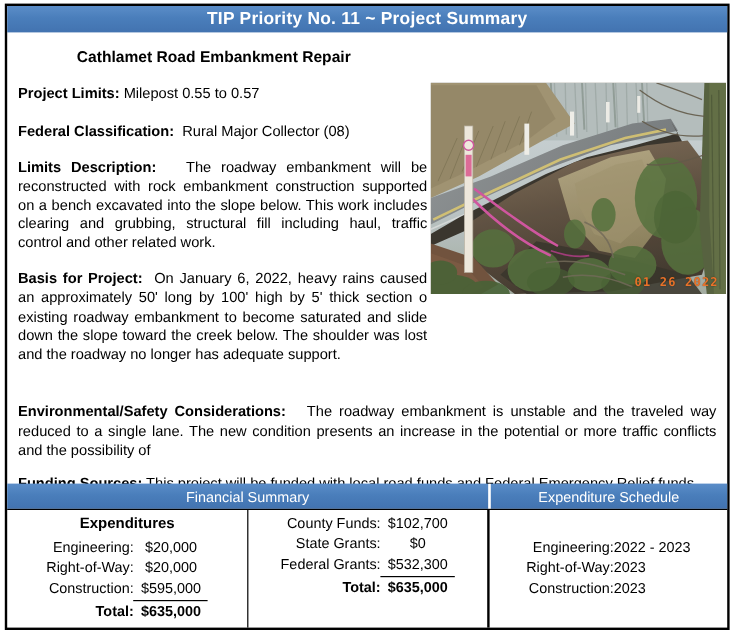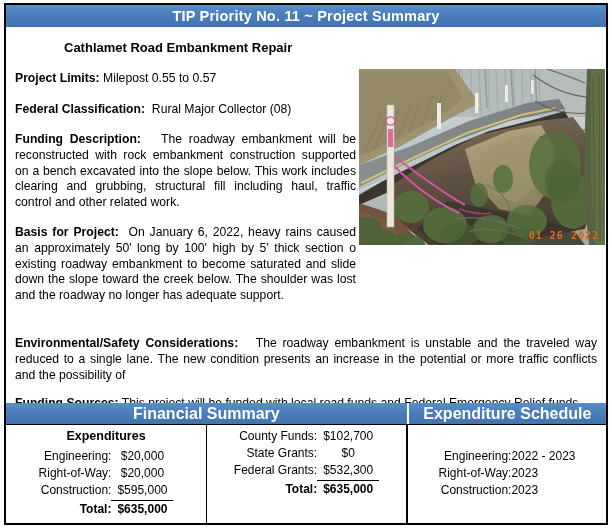--- a/index.html
+++ b/index.html
@@ -152,22 +152,22 @@
     position: absolute;
     left: 0px;
     top: 398px;
     width: 600px;
     height: 21px;
     display: flex;
   }
   .fin-header-cell {
     background: linear-gradient(to bottom, #5b8dc8 0%, #4a7ebb 45%, #4273b0 100%);
     color: #ffffff;
-    font-size: 16px;
-    font-weight: bold;
+    font-size: 12px;
+    font-weight: normal;
     display: flex;
     align-items: center;
     justify-content: center;
     overflow: hidden;
     white-space: nowrap;
   }
   .fin-header-left  { width: 402px; border-right: 2px solid #ffffff; }
   .fin-header-right { width: 198px; }
 
   .fin-body {
@@ -256,21 +256,21 @@
           <span class="lbl">Project Limits:</span>
           <span>Milepost 0.55 to 0.57</span>
         </div>
 
         <div class="field-line">
           <span class="lbl">Federal Classification:</span>
           <span>&nbsp;</span><span>Rural Major Collector (08)</span>
         </div>
 
         <div class="para">
-          <span class="lbl">Funding Description:</span>
+          <span class="lbl">Limits Description:</span>
           <span>&nbsp;&nbsp;</span><span>The roadway embankment will be reconstructed with rock embankment construction supported on a bench excavated into the slope below.  This work includes clearing and grubbing, structural fill including haul, traffic control and other related work.</span>
         </div>
 
         <div class="para">
           <span class="lbl">Basis for Project:</span>
           <span>&nbsp;</span><span>On January 6, 2022, heavy rains caused an approximately 50' long by 100' high by 5' thick section o existing roadway embankment to become saturated and slide down the slope toward the creek below.  The shoulder was lost and the roadway no longer has adequate support.</span>
         </div>
 
       </div>
 

